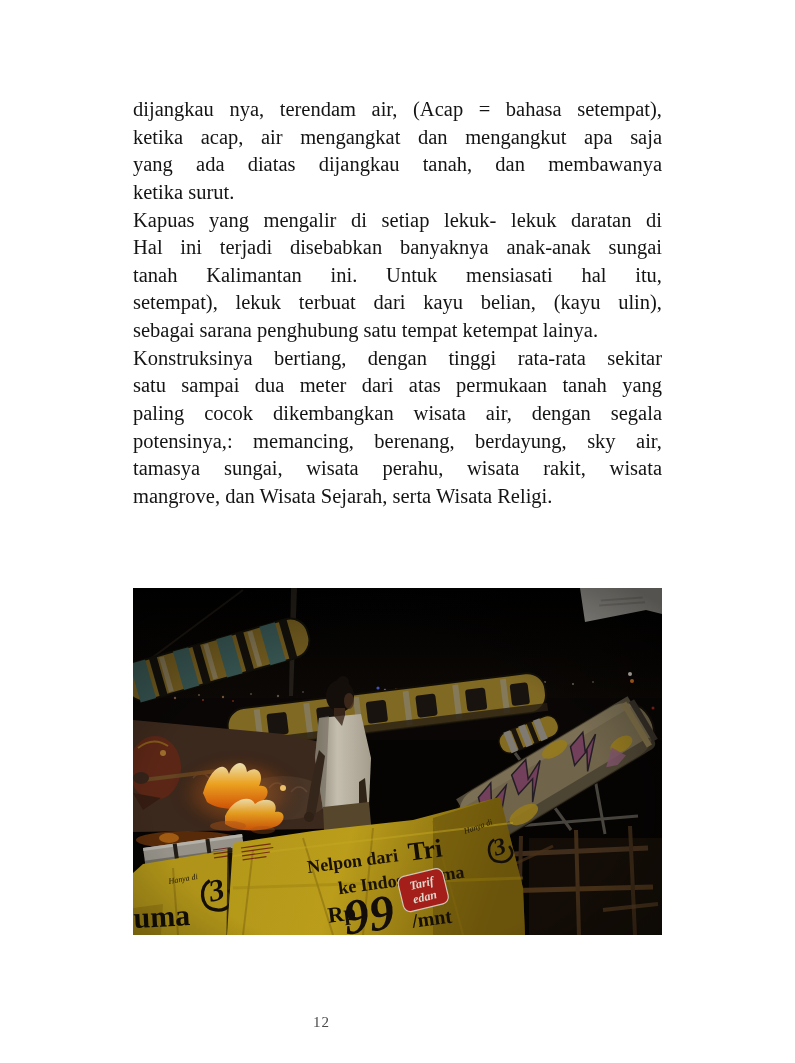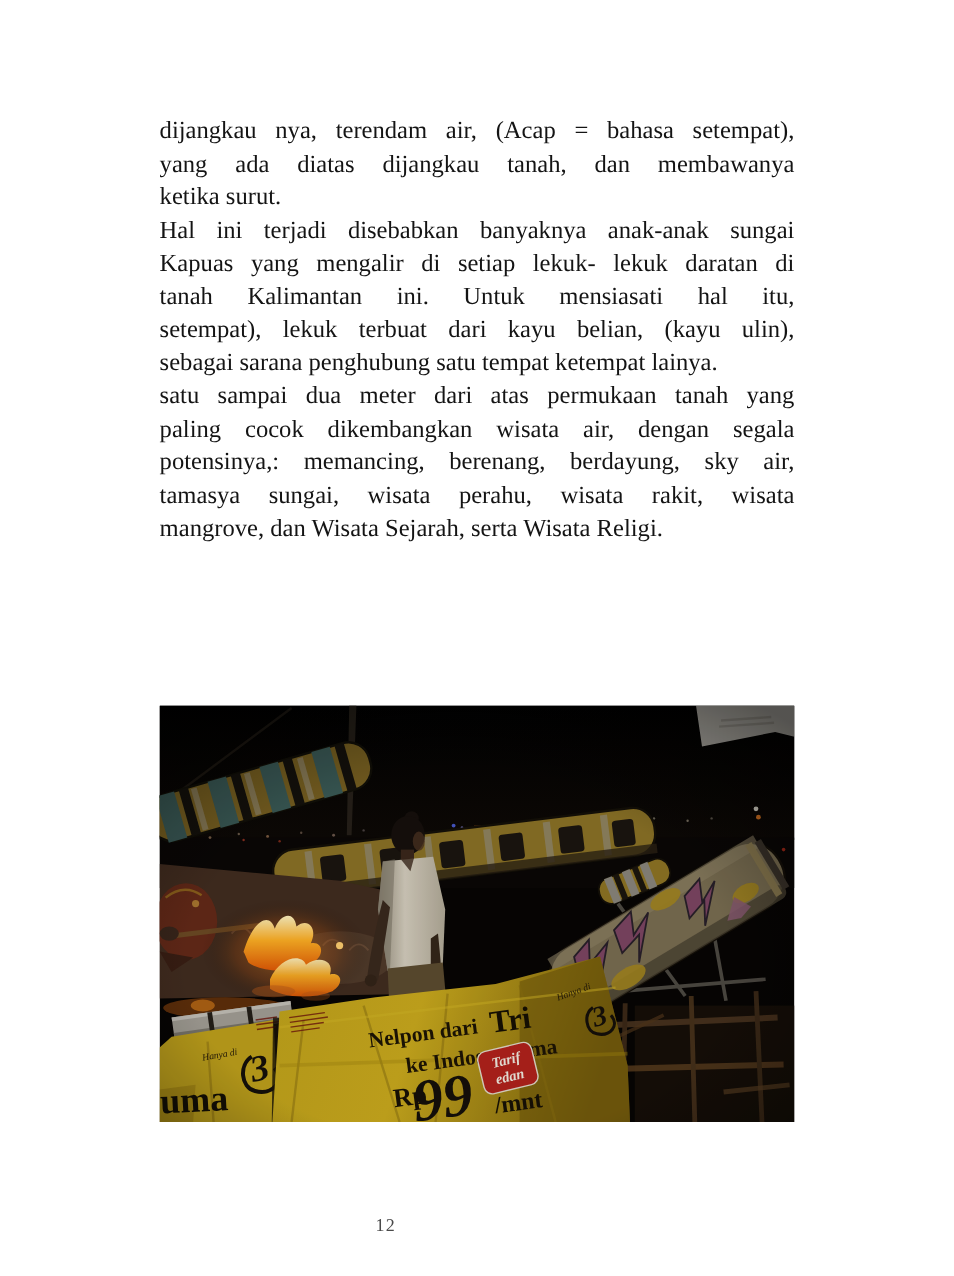--- a/index.html
+++ b/index.html
@@ -34,27 +34,29 @@
   .tri3    { font-size:28px; font-weight:bold; font-style:italic; fill:#15100a; }
   .triswirl{ fill:none; stroke:#15100a; stroke-width:3; }
 </style>
 </head>
 <body>
 
 <div class="page">
 
   <div class="textblock">
     <div class="tline">dijangkau nya, terendam air, (Acap = bahasa setempat),</div>
+    <div class="tline">ketika acap, air mengangkat dan mengangkut apa saja</div>
     <div class="tline">yang ada diatas dijangkau tanah, dan membawanya</div>
     <div class="tline pend">ketika surut.</div>
+    <div class="tline">Kapuas yang mengalir di setiap lekuk- lekuk daratan di</div>
     <div class="tline">Hal ini terjadi disebabkan banyaknya anak-anak sungai</div>
-    <div class="tline">Kapuas yang mengalir di setiap lekuk- lekuk daratan di</div>
     <div class="tline">tanah Kalimantan ini. Untuk mensiasati hal itu,</div>
     <div class="tline">setempat), lekuk terbuat dari kayu belian, (kayu ulin),</div>
     <div class="tline pend">sebagai sarana penghubung satu tempat ketempat lainya.</div>
+    <div class="tline">Konstruksinya bertiang, dengan tinggi rata-rata sekitar</div>
     <div class="tline">satu sampai dua meter dari atas permukaan tanah yang</div>
     <div class="tline">paling cocok dikembangkan wisata air, dengan segala</div>
     <div class="tline">potensinya,: memancing, berenang, berdayung, sky air,</div>
     <div class="tline">tamasya sungai, wisata perahu, wisata rakit, wisata</div>
     <div class="tline pend">mangrove, dan Wisata Sejarah, serta Wisata Religi.</div>
   </div>
 
   <div class="photo">
     <svg class="bsvg" width="529" height="347" viewBox="0 0 529 347">
       <defs>

